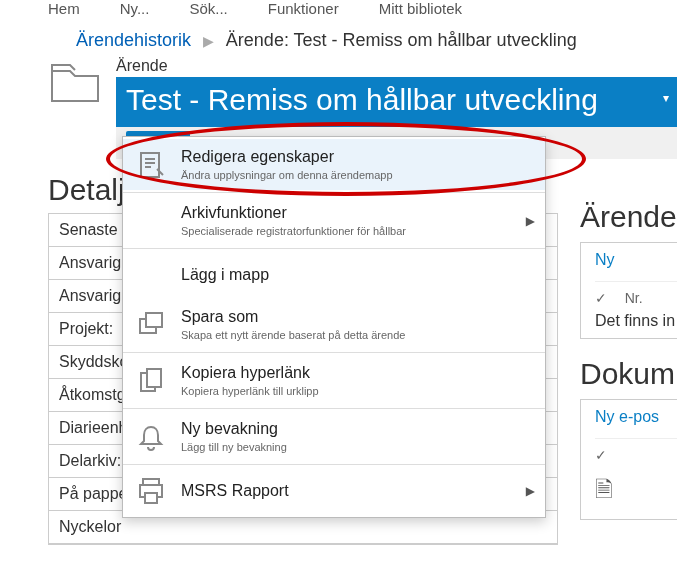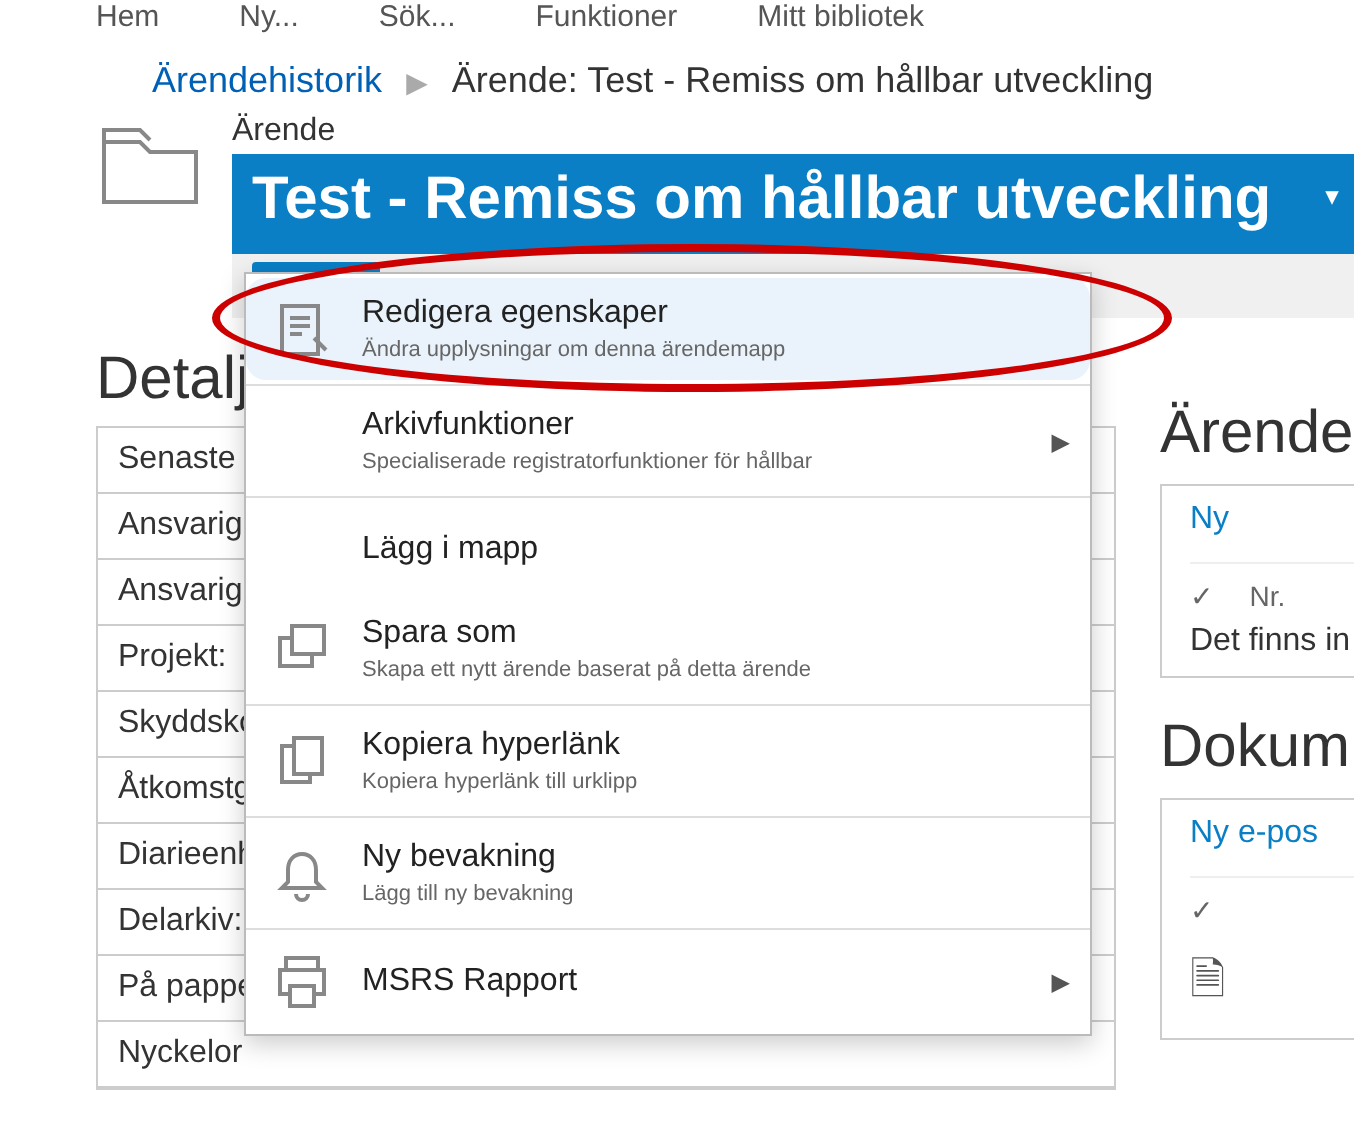--- a/index.html
+++ b/index.html
@@ -46,21 +46,21 @@
   .case-label {
     font-size: 16px;
     color: #333;
     margin-bottom: 2px;
   }
   .title-bar {
     background: #0a7fc5;
     color: #fff;
     font-size: 30px;
     padding: 6px 18px 10px 10px;
-    font-weight: 700;
+    font-weight: 400;
     max-width: 620px;
     position: relative;
   }
   .title-bar .dd { position:absolute; right:8px; top:14px; font-size:12px; }
   .sub-bar {
     display: flex;
     align-items: center;
     gap: 22px;
     background: #f0f0f0;
     max-width: 620px;
@@ -123,21 +123,21 @@
     padding: 2px 0;
   }
   .ctx-item {
     display: flex;
     align-items: center;
     gap: 14px;
     padding: 8px 14px 8px 12px;
     cursor: default;
     position: relative;
   }
-  .ctx-item.selected { background: #eaf3fb; border-radius: 10px; }
+  .ctx-item.selected { background: #eaf3fb; }
   .ctx-icon { width: 32px; height: 32px; flex: none; display:flex; align-items:center; justify-content:center; }
   .ctx-text { display:flex; flex-direction:column; line-height:1.3; }
   .ctx-title { font-size: 16px; color: #222; }
   .ctx-desc { font-size: 11px; color: #666; }
   .ctx-sep { height:1px; background:#ddd; margin:2px 0; }
   .ctx-arrow { position:absolute; right:10px; top:50%; transform:translateY(-50%); font-size:12px; color:#555; }
 
   
   .highlight {
     position: absolute;

